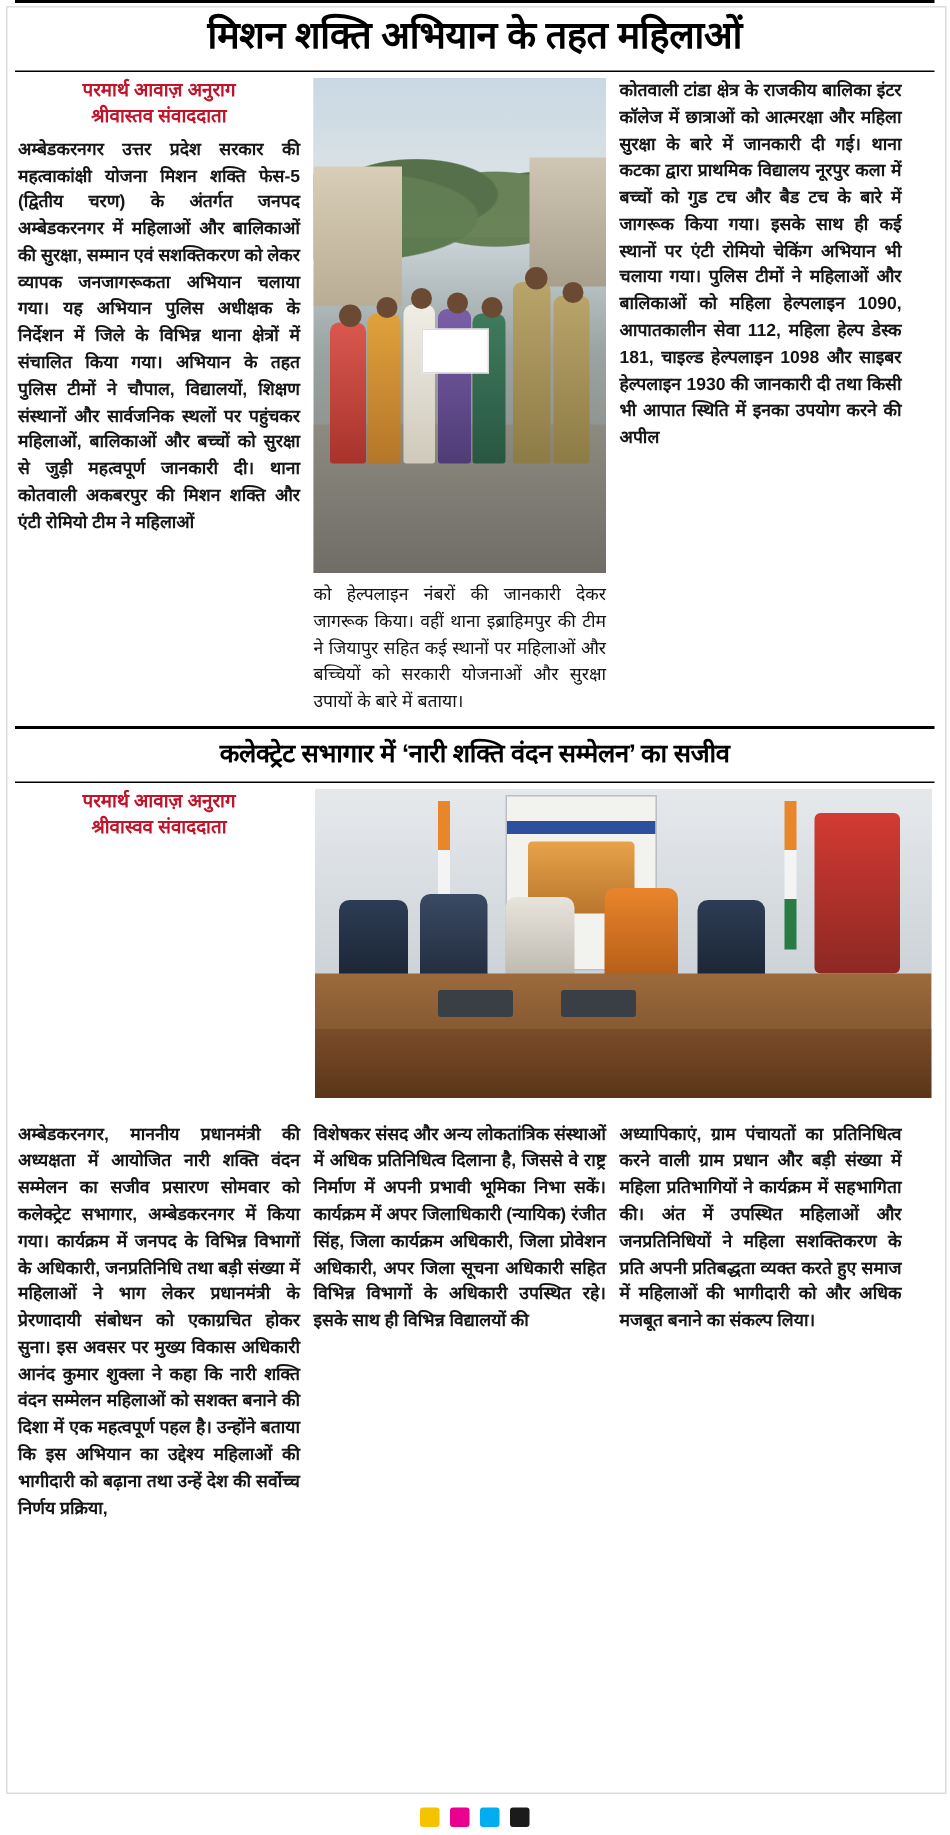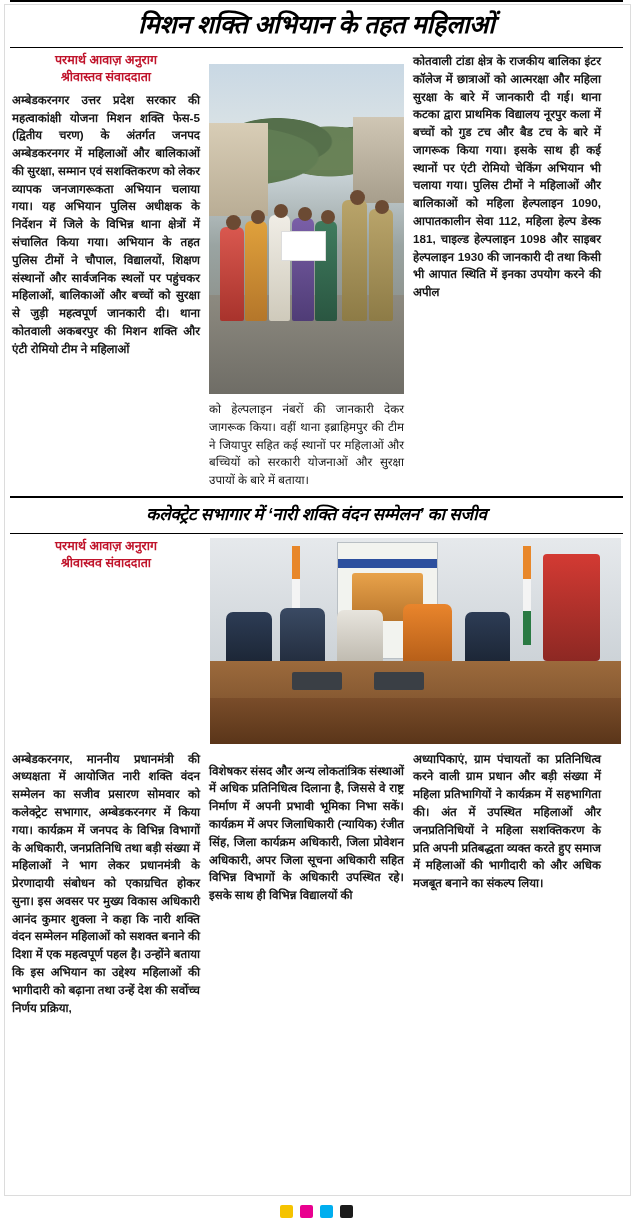--- a/index.html
+++ b/index.html
@@ -20,21 +20,20 @@
     height: 1223px;
     background: #ffffff;
     position: relative;
     box-sizing: border-box;
   }
 
   
   .article {
     padding: 0 12px;
     box-sizing: border-box;
-    font-style: italic;
   }
 
   .rule-top {
     border-top: 2px solid #000;
     margin: 0 10px;
   }
   .rule-thin {
     border-top: 1px solid #000;
     margin: 3px 10px 0 10px;
   }
@@ -78,21 +77,20 @@
     padding: 4px 12px 0 12px;
     box-sizing: border-box;
   }
   .a1-col {
     width: 188px;
     flex: 0 0 188px;
   }
   .a1-mid {
     width: 195px;
     flex: 0 0 195px;
-    margin-top: 12px;
   }
 
   
   .photo1 {
     width: 195px;
     height: 330px;
     position: relative;
     overflow: hidden;
     background: linear-gradient(#b9cbd8 0%, #cfd9de 30%, #9aa4a2 55%, #7c7a70 100%);
     margin-bottom: 6px;
@@ -285,21 +283,21 @@
       <div class="p2-person" style="left:47%; width:12%; height:30%; background:linear-gradient(#e9852c,#b45d18);"></div>
       <div class="p2-person" style="left:62%; width:11%; height:26%; background:linear-gradient(#2d3c55,#1b2534);"></div>
 
       <div class="p2-table"></div>
       <div class="p2-tablefront"></div>
       <div class="p2-laptop" style="left:20%; bottom:26%; width:12%; height:9%;"></div>
       <div class="p2-laptop" style="left:40%; bottom:26%; width:12%; height:9%;"></div>
     </div>
   </div>
 
-  <div class="a1-grid" style="padding-top:6px;">
+  <div class="a1-grid" style="padding-top:16px;">
     <div class="a1-col">
       <div class="cols">अम्बेडकरनगर, माननीय प्रधानमंत्री की अध्यक्षता में आयोजित नारी शक्ति वंदन सम्मेलन का सजीव प्रसारण सोमवार को कलेक्ट्रेट सभागार, अम्बेडकरनगर में किया गया। कार्यक्रम में जनपद के विभिन्न विभागों के अधिकारी, जनप्रतिनिधि तथा बड़ी संख्या में महिलाओं ने भाग लेकर प्रधानमंत्री के प्रेरणादायी संबोधन को एकाग्रचित होकर सुना। इस अवसर पर मुख्य विकास अधिकारी आनंद कुमार शुक्ला ने कहा कि नारी शक्ति वंदन सम्मेलन महिलाओं को सशक्त बनाने की दिशा में एक महत्वपूर्ण पहल है। उन्होंने बताया कि इस अभियान का उद्देश्य महिलाओं की भागीदारी को बढ़ाना तथा उन्हें देश की सर्वोच्च निर्णय प्रक्रिया,</div>
     </div>
     <div class="a1-mid">
       <div class="cols">विशेषकर संसद और अन्य लोकतांत्रिक संस्थाओं में अधिक प्रतिनिधित्व दिलाना है, जिससे वे राष्ट्र निर्माण में अपनी प्रभावी भूमिका निभा सकें। कार्यक्रम में अपर जिलाधिकारी (न्यायिक) रंजीत सिंह, जिला कार्यक्रम अधिकारी, जिला प्रोवेशन अधिकारी, अपर जिला सूचना अधिकारी सहित विभिन्न विभागों के अधिकारी उपस्थित रहे। इसके साथ ही विभिन्न विद्यालयों की</div>
     </div>
     <div class="a1-col">
       <div class="cols">अध्यापिकाएं, ग्राम पंचायतों का प्रतिनिधित्व करने वाली ग्राम प्रधान और बड़ी संख्या में महिला प्रतिभागियों ने कार्यक्रम में सहभागिता की। अंत में उपस्थित महिलाओं और जनप्रतिनिधियों ने महिला सशक्तिकरण के प्रति अपनी प्रतिबद्धता व्यक्त करते हुए समाज में महिलाओं की भागीदारी को और अधिक मजबूत बनाने का संकल्प लिया।</div>
     </div>
   </div>

